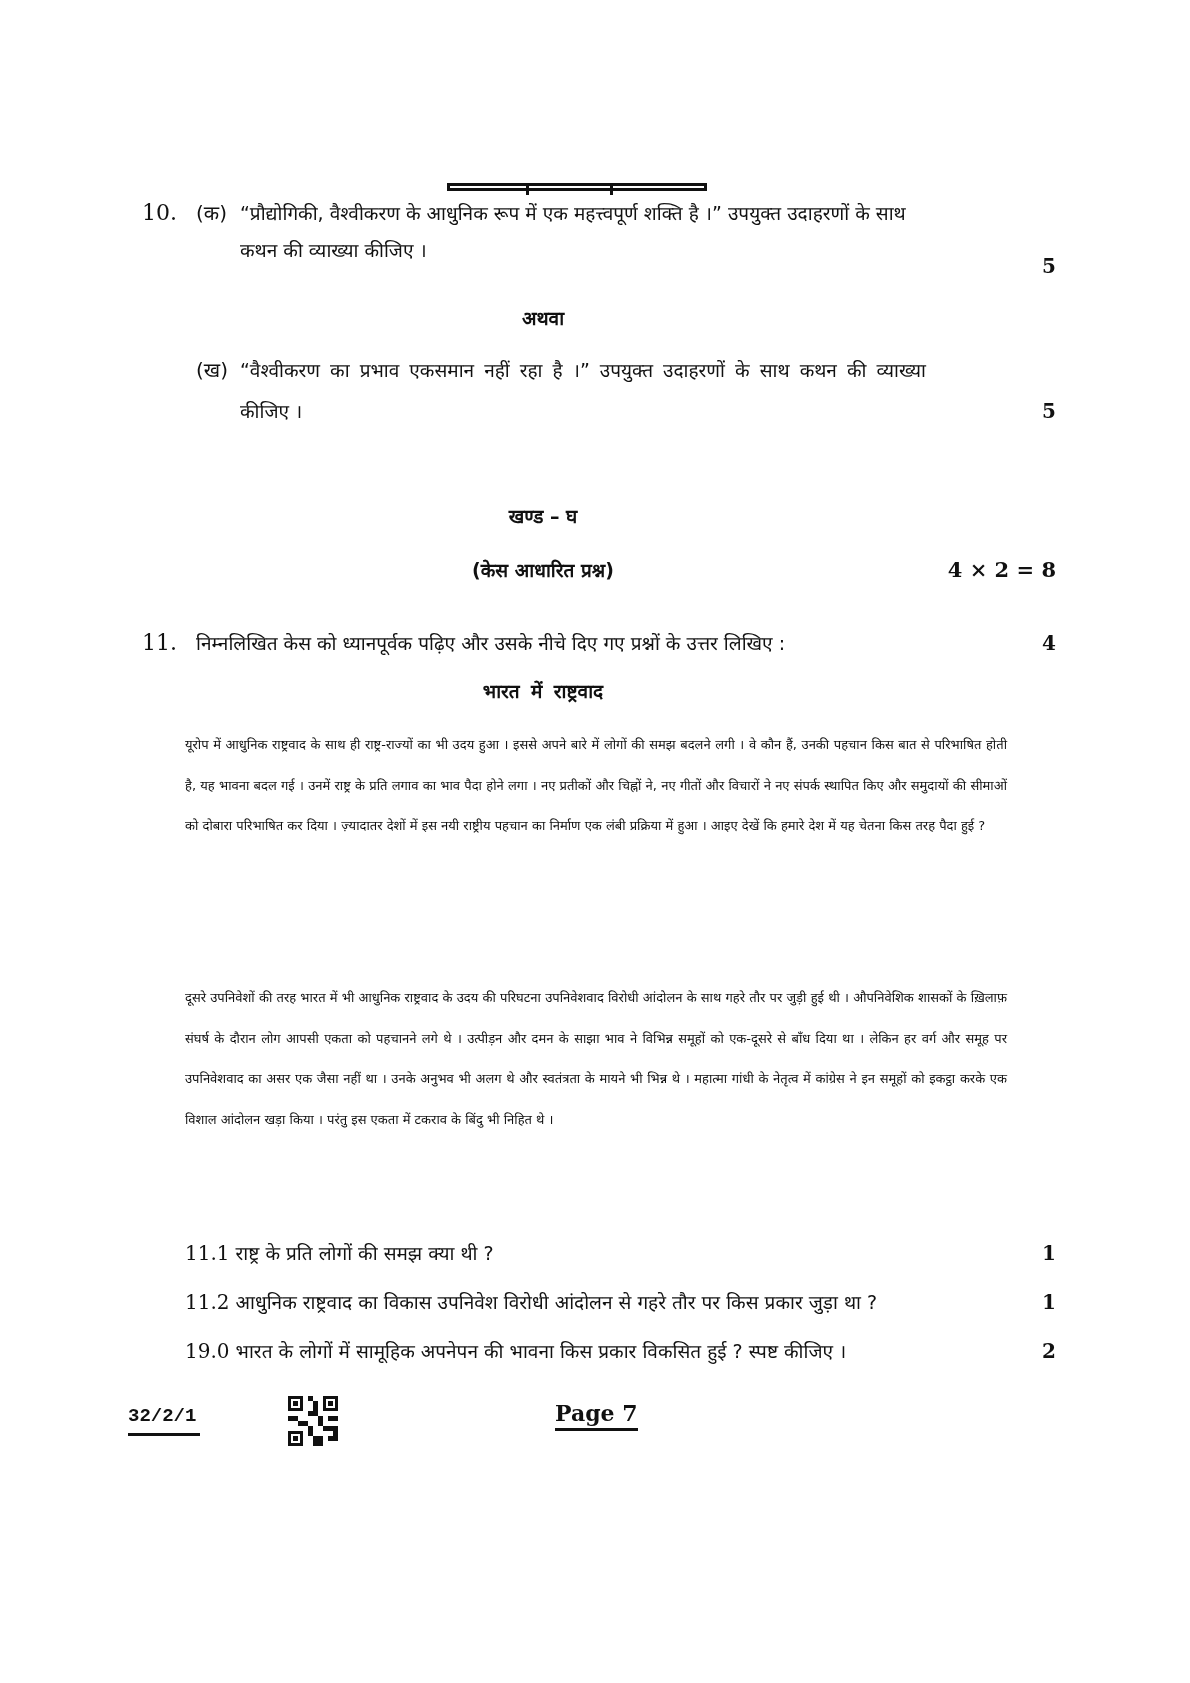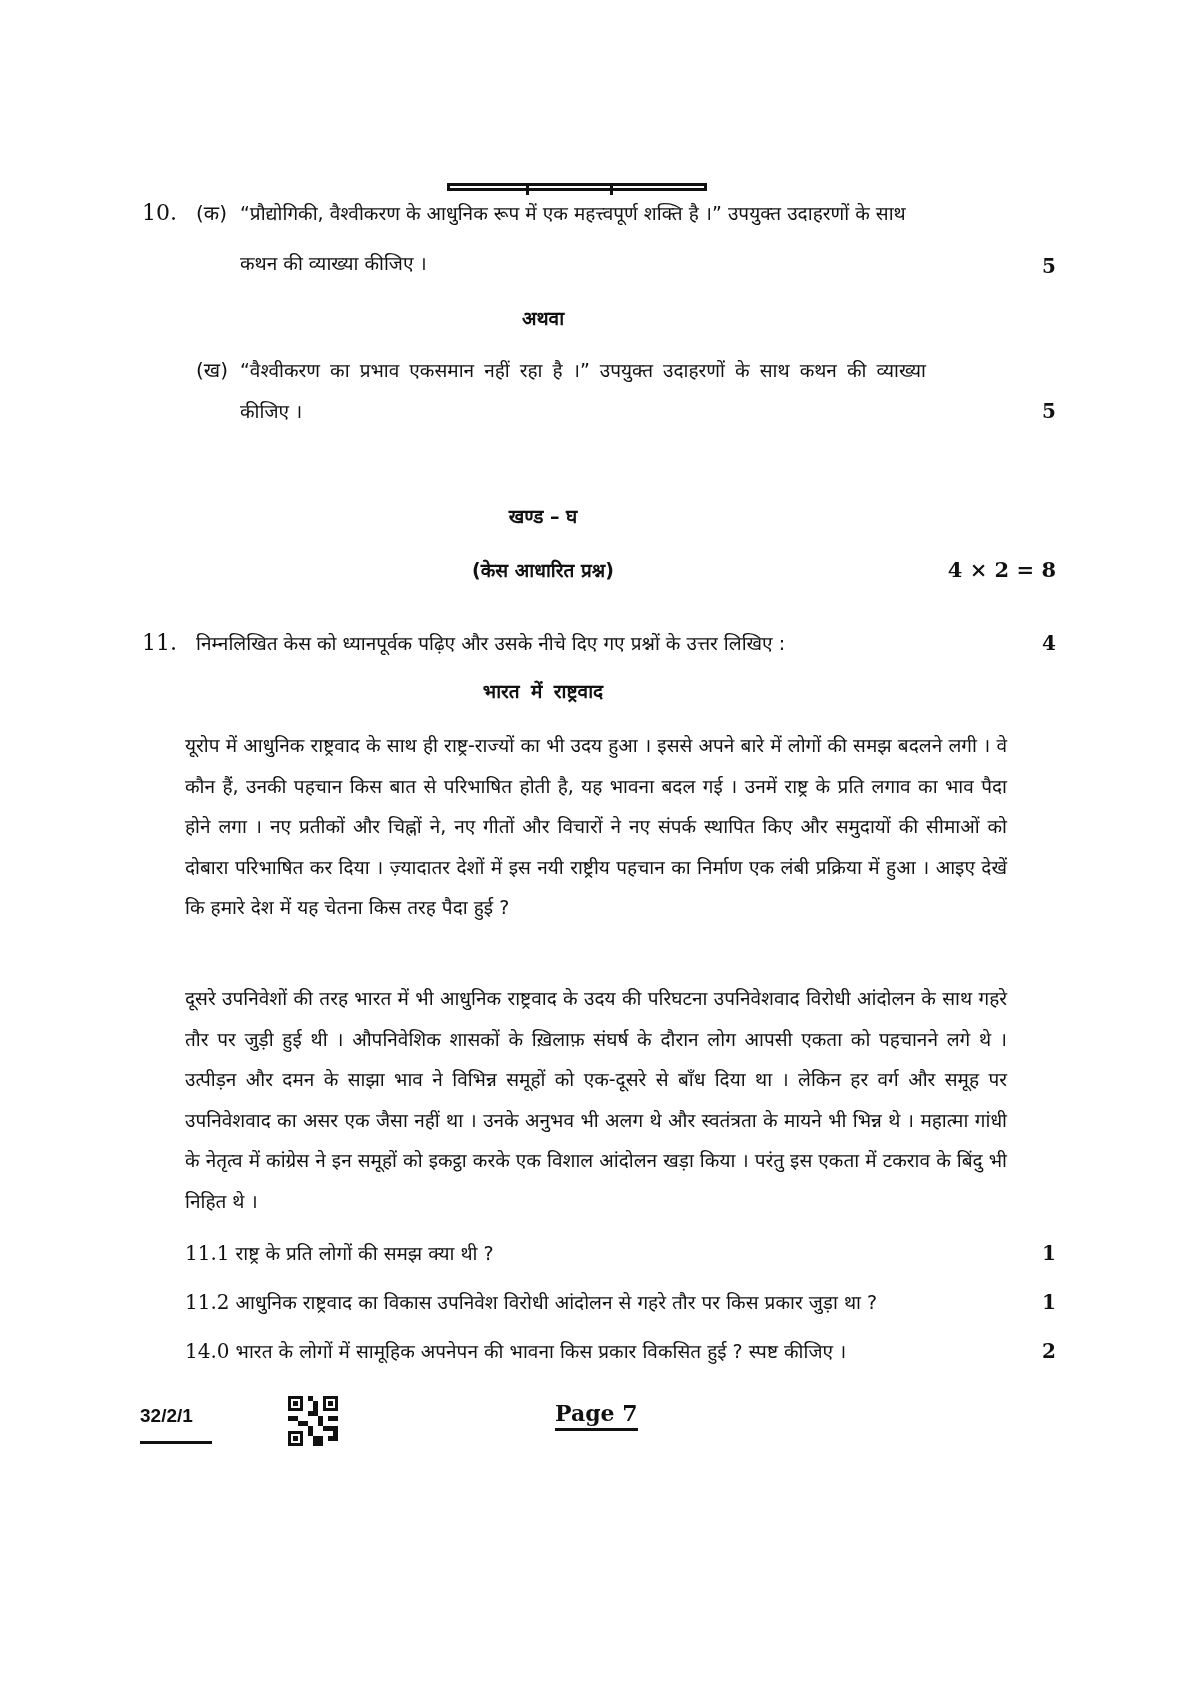--- a/index.html
+++ b/index.html
@@ -11,44 +11,44 @@
     .topbar {
       left: 447px; top: 183px; width: 260px; height: 8px;
       border: 3px solid #111; box-sizing: border-box;
     }
     .topbar .tick { position: absolute; top: -3px; width: 3px; height: 12px; background: #111; }
     .qnum { font-family: "DejaVu Serif", serif; font-size: 22px; }
     .line { font-size: 19px; line-height: 26px; white-space: nowrap; }
     .marks { font-family: "DejaVu Serif", serif; font-weight: bold; font-size: 20px; right: 134px; }
     .center { text-align: center; width: 1086px; left: 0; }
     .bold { font-weight: bold; }
-    .para { left: 185px; width: 822px; font-size: 19px; line-height: 40.6px; text-align: justify; }
+    .para { left: 185px; width: 822px; font-size: 13px; line-height: 40.6px; text-align: justify; }
     .para p { margin: 0; }
     .footer-code {
-      left: 140px; top: 1405px; font-family: Liberation Sans, sans-serif; font-weight: bold; font-size: 19px;
-      border-bottom: 3px solid #111; padding-bottom: 14px; width: 72px;
+      left: 128px; top: 1405px; font-family: Liberation Mono, monospace; font-weight: bold; font-size: 19px;
+      border-bottom: 3px solid #111; padding-bottom: 6px; width: 72px;
     }
     .footer-page {
       left: 555px; top: 1400px; font-family: "DejaVu Serif", serif; font-weight: bold; font-size: 22px;
       border-bottom: 3px solid #111; padding-bottom: 2px;
     }
     .qr { left: 288px; top: 1395px; width: 50px; height: 52px; }
   </style>
 </head>
 <body>
 
 <div class="abs topbar">
   <div class="tick" style="left:76px"></div>
   <div class="tick" style="left:160px"></div>
 </div>
 
 <div class="abs qnum" style="left:142px; top:200px;">10.</div>
 <div class="abs line" style="left:196px; top:200px; font-size:20px;">(क)</div>
 <div class="abs line" style="left:240px; top:200px;">“प्रौद्योगिकी, वैश्वीकरण के आधुनिक रूप में एक महत्त्वपूर्ण शक्ति है ।” उपयुक्त उदाहरणों के साथ</div>
-<div class="abs line" style="left:240px; top:250px;text-align:right;">कथन की व्याख्या कीजिए ।</div>
+<div class="abs line" style="left:240px; top:237px;text-align:right;">कथन की व्याख्या कीजिए ।</div>
 <div class="abs marks" style="top:254px;">5</div>
 
 <div class="abs center line bold" style="top:305px;">अथवा</div>
 
 <div class="abs line" style="left:196px; top:357px; font-size:20px;">(ख)</div>
 <div class="abs line" style="left:240px; top:357px; word-spacing:4px;">“वैश्वीकरण का प्रभाव एकसमान नहीं रहा है ।” उपयुक्त उदाहरणों के साथ कथन की व्याख्या</div>
 <div class="abs line" style="left:240px; top:398px;">कीजिए ।</div>
 <div class="abs marks" style="top:399px;">5</div>
 
 <div class="abs center line bold" style="top:503px;">खण्ड – घ</div>
@@ -74,21 +74,21 @@
 </div>
 <div class="abs marks" style="top:1241px;">1</div>
 
 <div class="abs line" style="left:185px; top:1289px;">
   <span style="font-family:'DejaVu Serif',serif; font-size:20px;">11.2</span>
   <span>आधुनिक राष्ट्रवाद का विकास उपनिवेश विरोधी आंदोलन से गहरे तौर पर किस प्रकार जुड़ा था ?</span>
 </div>
 <div class="abs marks" style="top:1290px;">1</div>
 
 <div class="abs line" style="left:185px; top:1338px;">
-  <span style="font-family:'DejaVu Serif',serif; font-size:20px;">14.0</span>
+  <span style="font-family:'DejaVu Serif',serif; font-size:20px;">19.0</span>
   <span>भारत के लोगों में सामूहिक अपनेपन की भावना किस प्रकार विकसित हुई ? स्पष्ट कीजिए ।</span>
 </div>
 <div class="abs marks" style="top:1339px;">2</div>
 
 <div class="abs footer-code">32/2/1</div>
 <div class="abs qr">
   <svg width="50" height="52" viewBox="0 0 10 10" shape-rendering="crispEdges">
     <rect x="0" y="0" width="3" height="3" fill="#111"></rect>
       <rect x="0.6" y="0.6" width="1.8" height="1.8" fill="#fff"></rect>
       <rect x="1" y="1" width="1" height="1" fill="#111"></rect>

